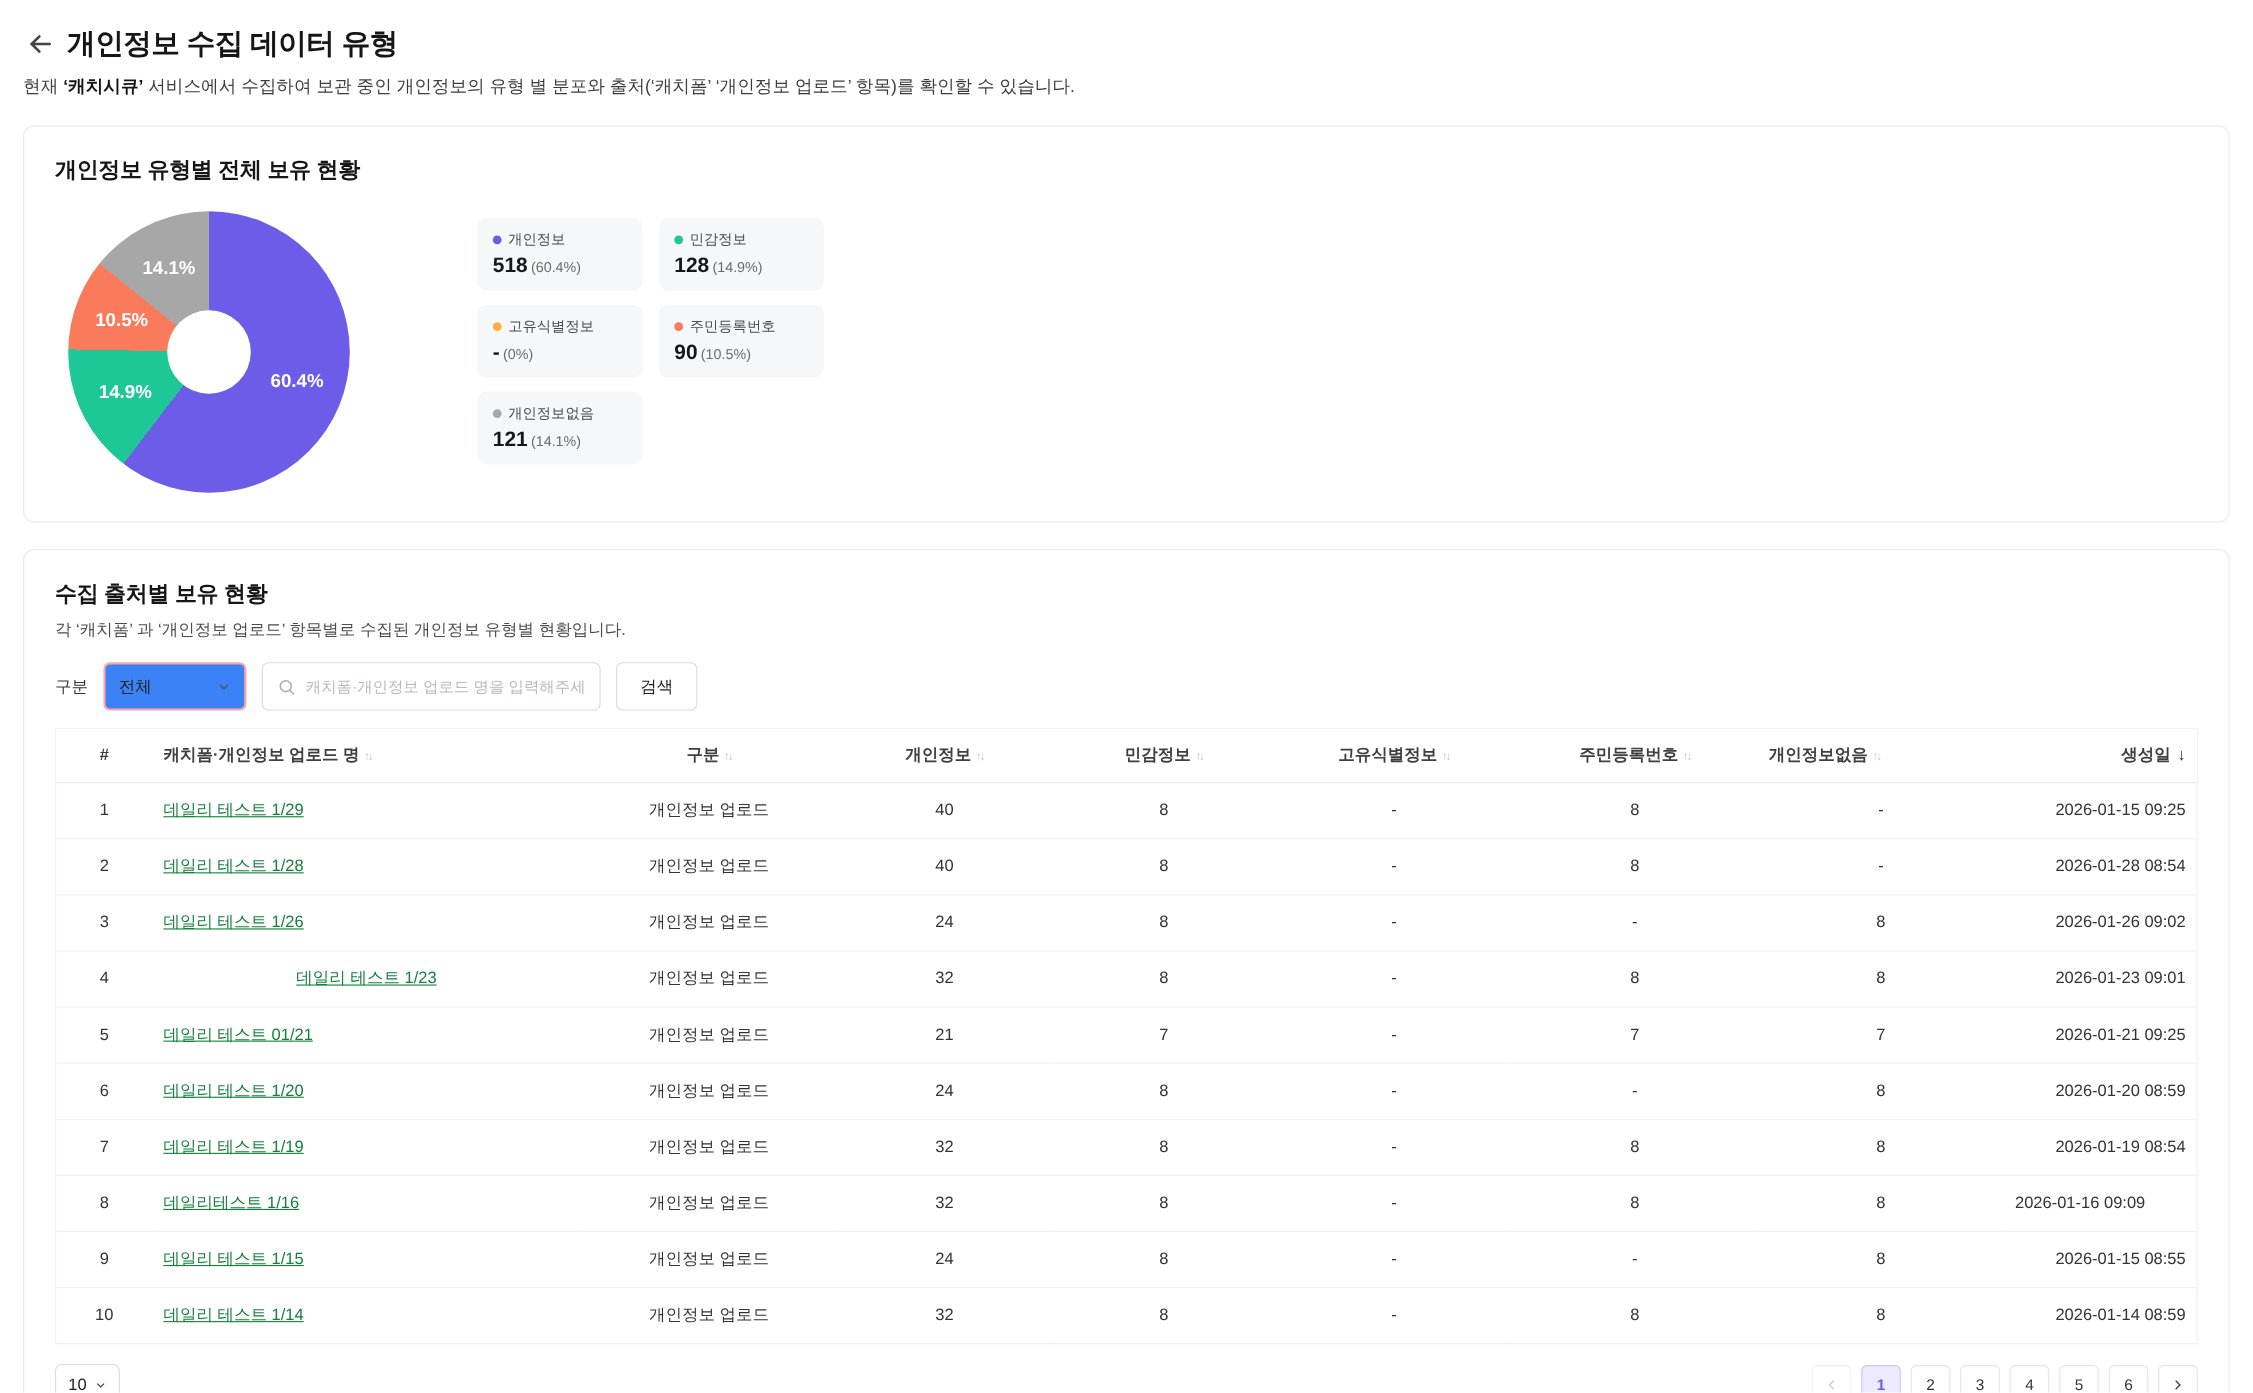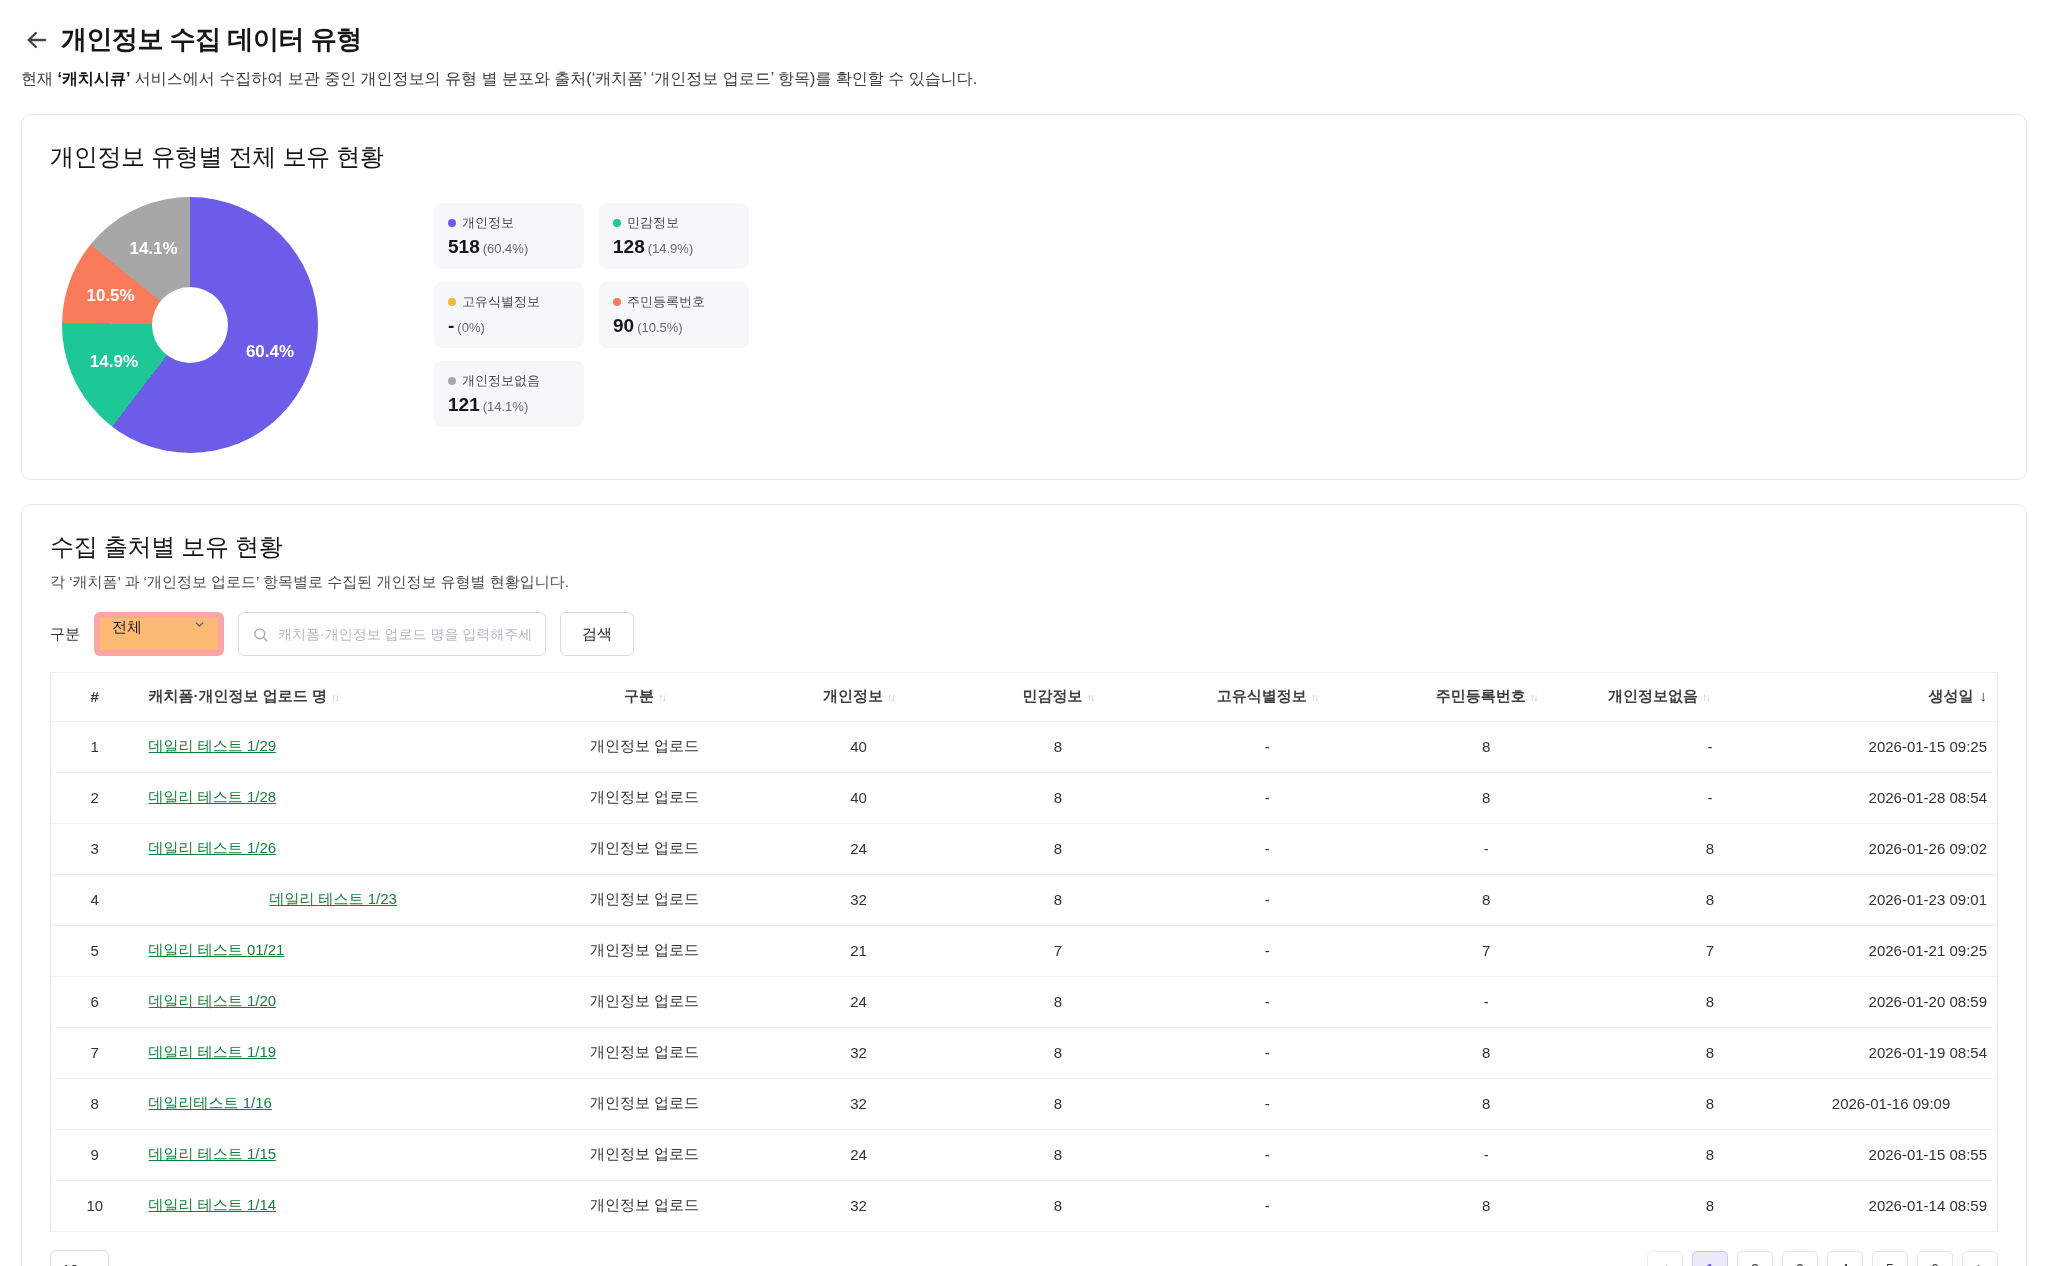--- a/index.html
+++ b/index.html
@@ -9,42 +9,42 @@
 
   
   .page-header{display:flex;align-items:center;gap:8px;}
   .back-btn{background:none;border:none;cursor:pointer;display:flex;align-items:center;padding:2px;}
   h1{font-size:26px;font-weight:700;color:#161616;letter-spacing:-0.5px;}
   .subtitle{margin-top:12px;font-size:16px;color:#3c3c3c;}
   .subtitle b{font-weight:700;color:#161616;}
 
   
   .card{border:1px solid #e8eaee;border-radius:10px;margin-top:24px;padding:26px 28px;background:#fff;}
-  .card-title{font-size:24px;font-weight:400;color:#161616;letter-spacing:-0.3px;}
+  .card-title{font-size:20px;font-weight:700;color:#161616;letter-spacing:-0.3px;}
 
   
   .chart-row{display:flex;align-items:flex-start;margin-top:24px;}
   .donut-wrap{position:relative;width:256px;height:256px;margin-left:12px;flex:none;}
   .donut-ring{width:100%;height:100%;border-radius:50%;}
   .donut-hole{position:absolute;left:50%;top:50%;width:76px;height:76px;background:#fff;border-radius:50%;transform:translate(-50%,-50%);}
   .slice-label{position:absolute;transform:translate(-50%,-50%);color:#fff;font-size:17px;font-weight:700;z-index:2;white-space:nowrap;}
 
   
   .legend-grid{display:grid;grid-template-columns:repeat(2,150px);gap:13px 15px;margin-left:116px;margin-top:6px;}
   .legend-item{background:#f6f7f9;border-radius:8px;padding:11px 14px;min-height:64px;}
   .legend-head{display:flex;align-items:center;gap:6px;font-size:13px;color:#4a4a4a;white-space:nowrap;}
   .dot{width:8px;height:8px;border-radius:50%;flex:none;}
   .legend-value{margin-top:4px;font-size:19px;font-weight:700;color:#161616;}
   .legend-value .pct{font-size:13px;font-weight:400;color:#6b6b6b;margin-left:3px;}
 
   
   .sources-sub{margin-top:10px;font-size:15px;color:#4c4c4c;}
   .filter-row{display:flex;align-items:center;gap:14px;margin-top:20px;}
   .filter-label{font-size:15px;color:#333;}
-  .select{display:flex;align-items:flex-start;justify-content:space-between;width:130px;height:44px;border:6px solid #fca5a5;border-radius:6px;padding:0 12px;font-size:15px;color:#222;cursor:pointer;background:#fdba74;}
+  .select{display:flex;align-items:center;justify-content:space-between;width:130px;height:44px;border:2px solid #fca5a5;border-radius:6px;padding:0 12px;font-size:15px;color:#222;cursor:pointer;background:#3b82f6;}
   .search-box{display:flex;align-items:center;gap:9px;width:308px;height:44px;border:1px solid #d8dbe0;border-radius:6px;padding:0 13px;background:#fff;}
   .search-box input{border:none;outline:none;flex:1;font-size:14px;color:#222;font-family:inherit;background:transparent;}
   .search-box input::placeholder{color:#b4bac2;}
   .search-btn{height:44px;padding:0 21px;border:1px solid #d8dbe0;border-radius:6px;background:#fff;font-size:15px;color:#222;cursor:pointer;font-family:inherit;}
 
   
   .table-wrap{margin-top:16px;border:1px solid #edeff2;border-bottom:none;}
   .data-table{width:100%;border-collapse:collapse;table-layout:fixed;}
   .data-table thead th{height:48px;font-size:15px;font-weight:700;color:#3f3f3f;border-bottom:1px solid #e4e7eb;padding:0 10px;background:#fff;white-space:nowrap;}
   .data-table tbody td{height:51px;font-size:15px;color:#333;border-bottom:1px solid #eef0f2;padding:0 10px;white-space:nowrap;overflow:hidden;}

